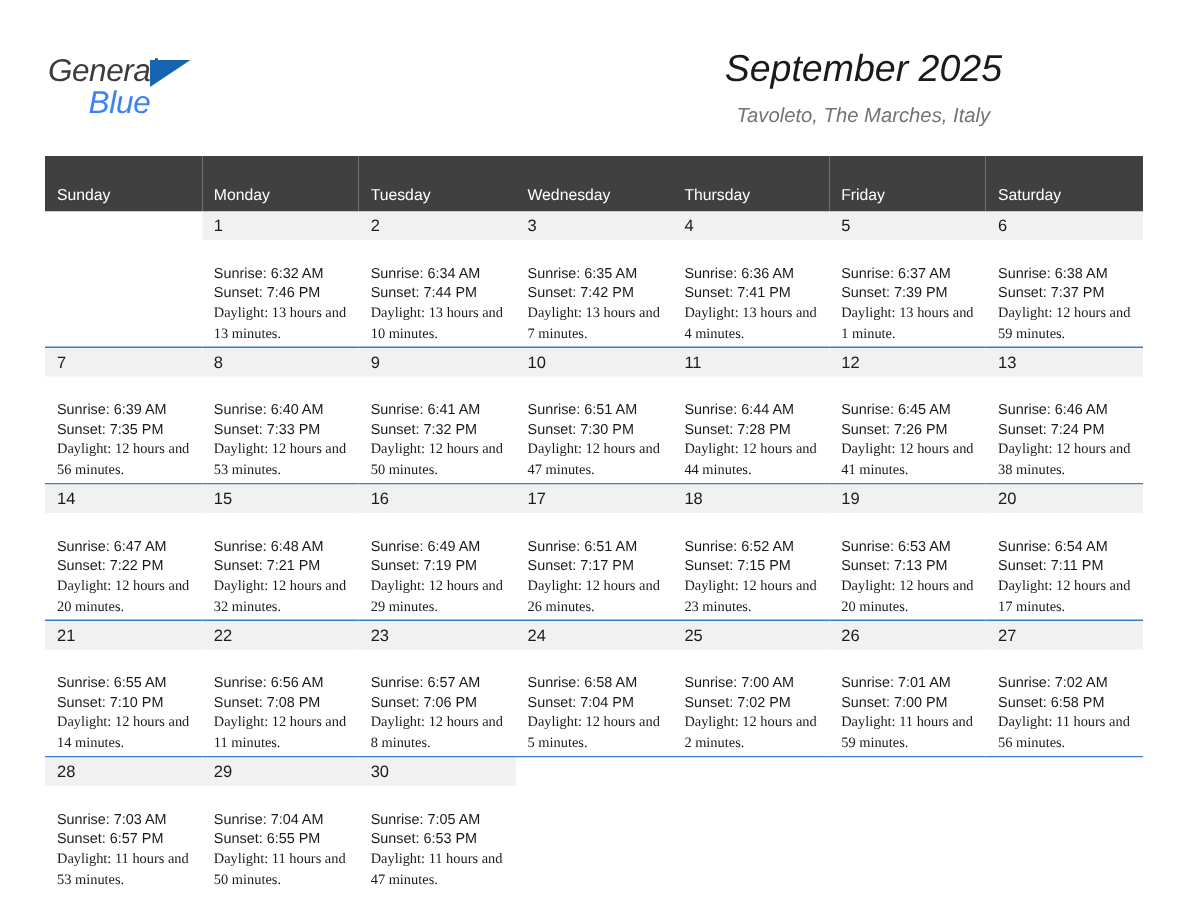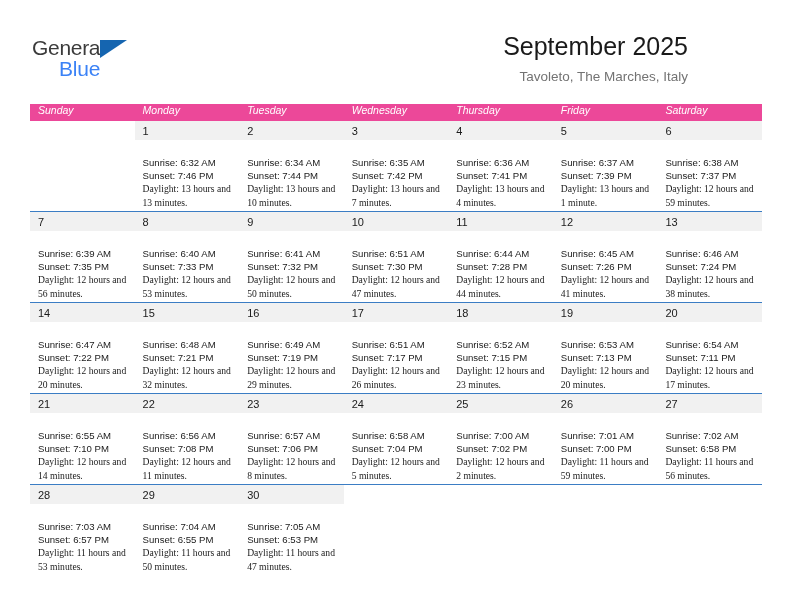--- a/index.html
+++ b/index.html
@@ -21,20 +21,21 @@
     box-sizing: border-box;
   }
 
   
   .header {
     position: absolute;
     left: 0;
     top: 0;
     width: 712px;
     height: 104px;
+    font-style: italic;
   }
   .logo {
     position: absolute;
     left: 32px;
     top: 36px;
     width: 120px;
     height: 46px;
   }
   .logo-general {
     position: absolute;
@@ -58,23 +59,23 @@
     position: absolute;
     left: 27px;
     top: 21px;
     font-size: 21px;
     letter-spacing: -0.2px;
     color: #3b82f6;
     font-family: "Liberation Sans", sans-serif;
   }
   .title-block {
     position: absolute;
-    right: 24px;
+    right: 44px;
     top: 30px;
-    text-align: right;
+    text-align: center;
   }
   .cal-title {
     font-size: 25px;
     color: #1a1a1a;
     line-height: 32px;
     white-space: nowrap;
   }
   .cal-subtitle {
     font-size: 13.5px;
     color: #737373;
@@ -86,29 +87,28 @@
   
   .calendar {
     position: absolute;
     left: 30px;
     top: 104px;
     width: 732px;
     border-collapse: collapse;
     table-layout: fixed;
   }
   .calendar th {
-    background: #ec4899;
+    background: #404040;
     color: #ffffff;
     font-size: 10.5px;
     font-weight: normal;
     text-align: left;
-    padding: 0 0 5px 8px;
+    padding: 20px 0 5px 8px;
     height: 11px;
     border: none;
-    font-style: italic;
   }
   .calendar td {
     vertical-align: top;
     padding: 0;
     border: none;
     width: 104.57px;
   }
   tr.week-row > td {
     border-top: 1.4px solid #3b7dc4;
   }

